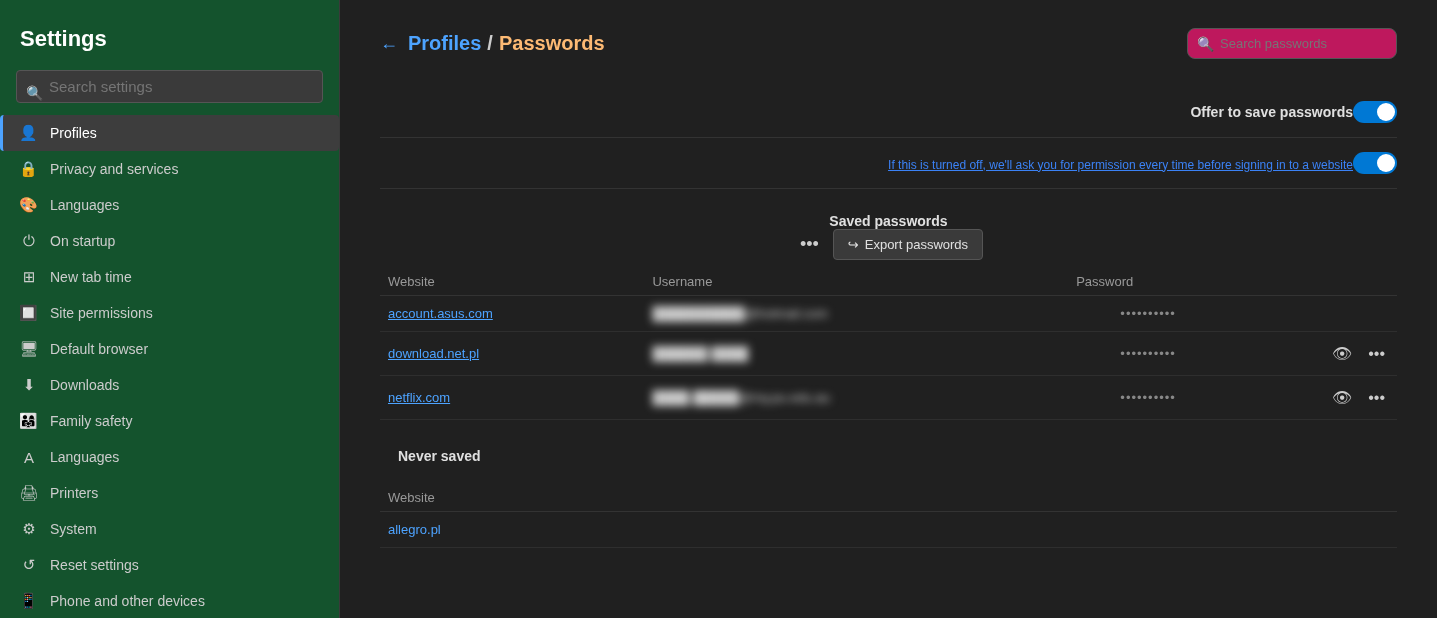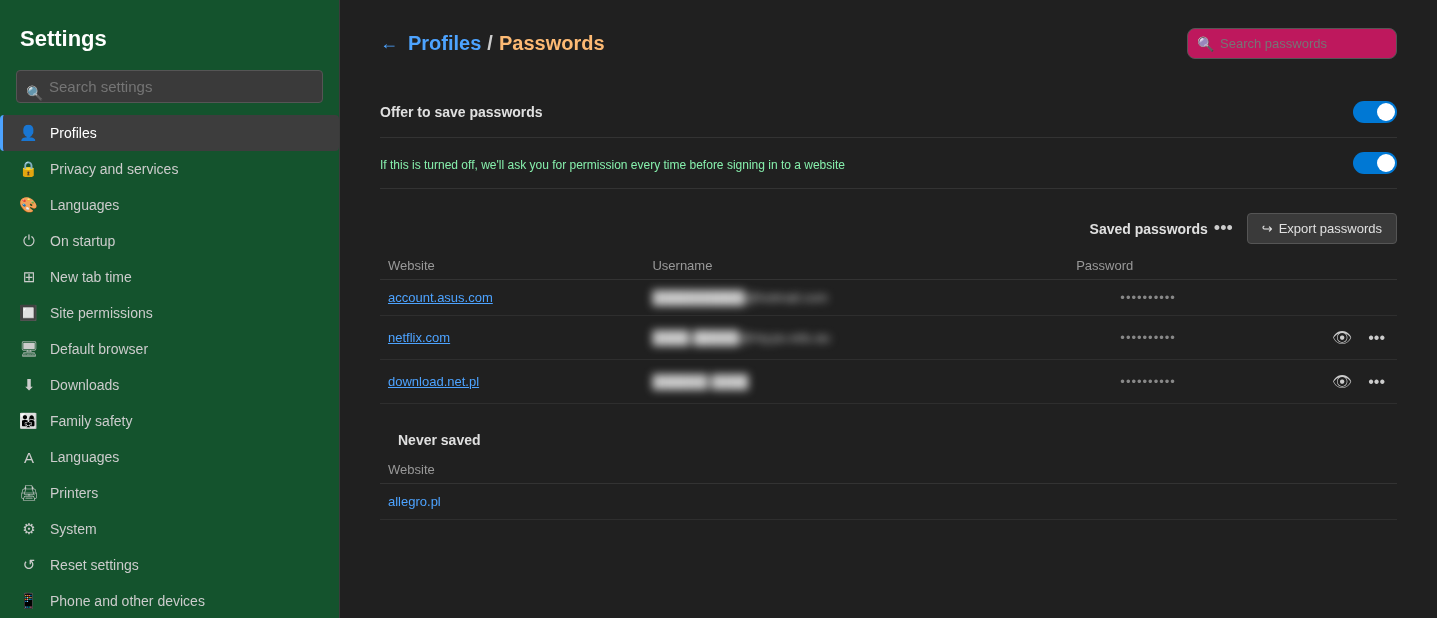--- a/index.html
+++ b/index.html
@@ -139,33 +139,34 @@
       transform: translateY(-50%);
       color: #aaa;
       font-size: 14px;
       pointer-events: none;
     }
 
     
     .setting-row {
       display: flex;
       align-items: center;
-      justify-content: space-between;
+      justify-content: flex-end;
       padding: 14px 0;
       border-bottom: 1px solid #333;
     }
     .setting-row-label {
       font-size: 14px;
       font-weight: 600;
       color: #e0e0e0;
     }
     .setting-row-sub {
       font-size: 12px;
-      color: #86efac;
+      color: #3b82f6;
       margin-top: 3px;
+      text-decoration: underline;
     }
 
     
     .toggle {
       width: 44px;
       height: 22px;
       border-radius: 11px;
       background: #0078d4;
       position: relative;
       cursor: pointer;
@@ -180,23 +181,24 @@
       border-radius: 50%;
       top: 2px;
       right: 2px;
       transition: right 0.2s;
     }
 
     
     .section-header {
       display: flex;
       align-items: center;
-      justify-content: flex-end;
+      justify-content: space-between;
       margin-top: 24px;
       margin-bottom: 8px;
+      flex-direction: column;
     }
     .section-title {
       font-size: 14px;
       font-weight: 700;
       color: #e0e0e0;
     }
     .section-actions {
       display: flex;
       align-items: center;
       gap: 8px;
@@ -267,21 +269,21 @@
       padding: 2px 4px;
       border-radius: 3px;
     }
 
     
     .never-saved-section { margin-top: 28px; }
     .never-saved-title {
       font-size: 14px;
       font-weight: 700;
       color: #e0e0e0;
-      margin-bottom: 8px;
+      margin-bottom: 20px;
       padding-left: 18px;
     }
     .ns-table {
       width: 100%;
       border-collapse: collapse;
     }
     .ns-table th {
       text-align: left;
       color: #999;
       font-weight: 400;
@@ -422,33 +424,33 @@
       </tr>
     </thead>
     <tbody id="passwords-tbody">
         <tr>
     <td class="link-cell"><a>account.asus.com</a></td>
     <td><span style="filter:blur(4px);color:#ccc;">██████████@hotmail.com</span></td>
     <td class="dots-cell">••••••••••</td>
     <td></td>
   </tr>
         <tr>
-    <td class="link-cell"><a>netflix.com</a></td>
-    <td><span style="filter:blur(4px);color:#ccc;">████.█████@my.pu.edu.au</span></td>
+    <td class="link-cell"><a>download.net.pl</a></td>
+    <td><span style="filter:blur(4px);color:#ccc;">██████ ████</span></td>
     <td class="dots-cell">••••••••••</td>
     <td>
     <div class="row-actions">
       <button class="eye-btn">👁</button>
       <button class="row-more-btn">•••</button>
     </div>
   </td>
   </tr>
         <tr>
-    <td class="link-cell"><a>download.net.pl</a></td>
-    <td><span style="filter:blur(4px);color:#ccc;">██████ ████</span></td>
+    <td class="link-cell"><a>netflix.com</a></td>
+    <td><span style="filter:blur(4px);color:#ccc;">████.█████@my.pu.edu.au</span></td>
     <td class="dots-cell">••••••••••</td>
     <td>
     <div class="row-actions">
       <button class="eye-btn">👁</button>
       <button class="row-more-btn">•••</button>
     </div>
   </td>
   </tr>
       </tbody>
   </table>

